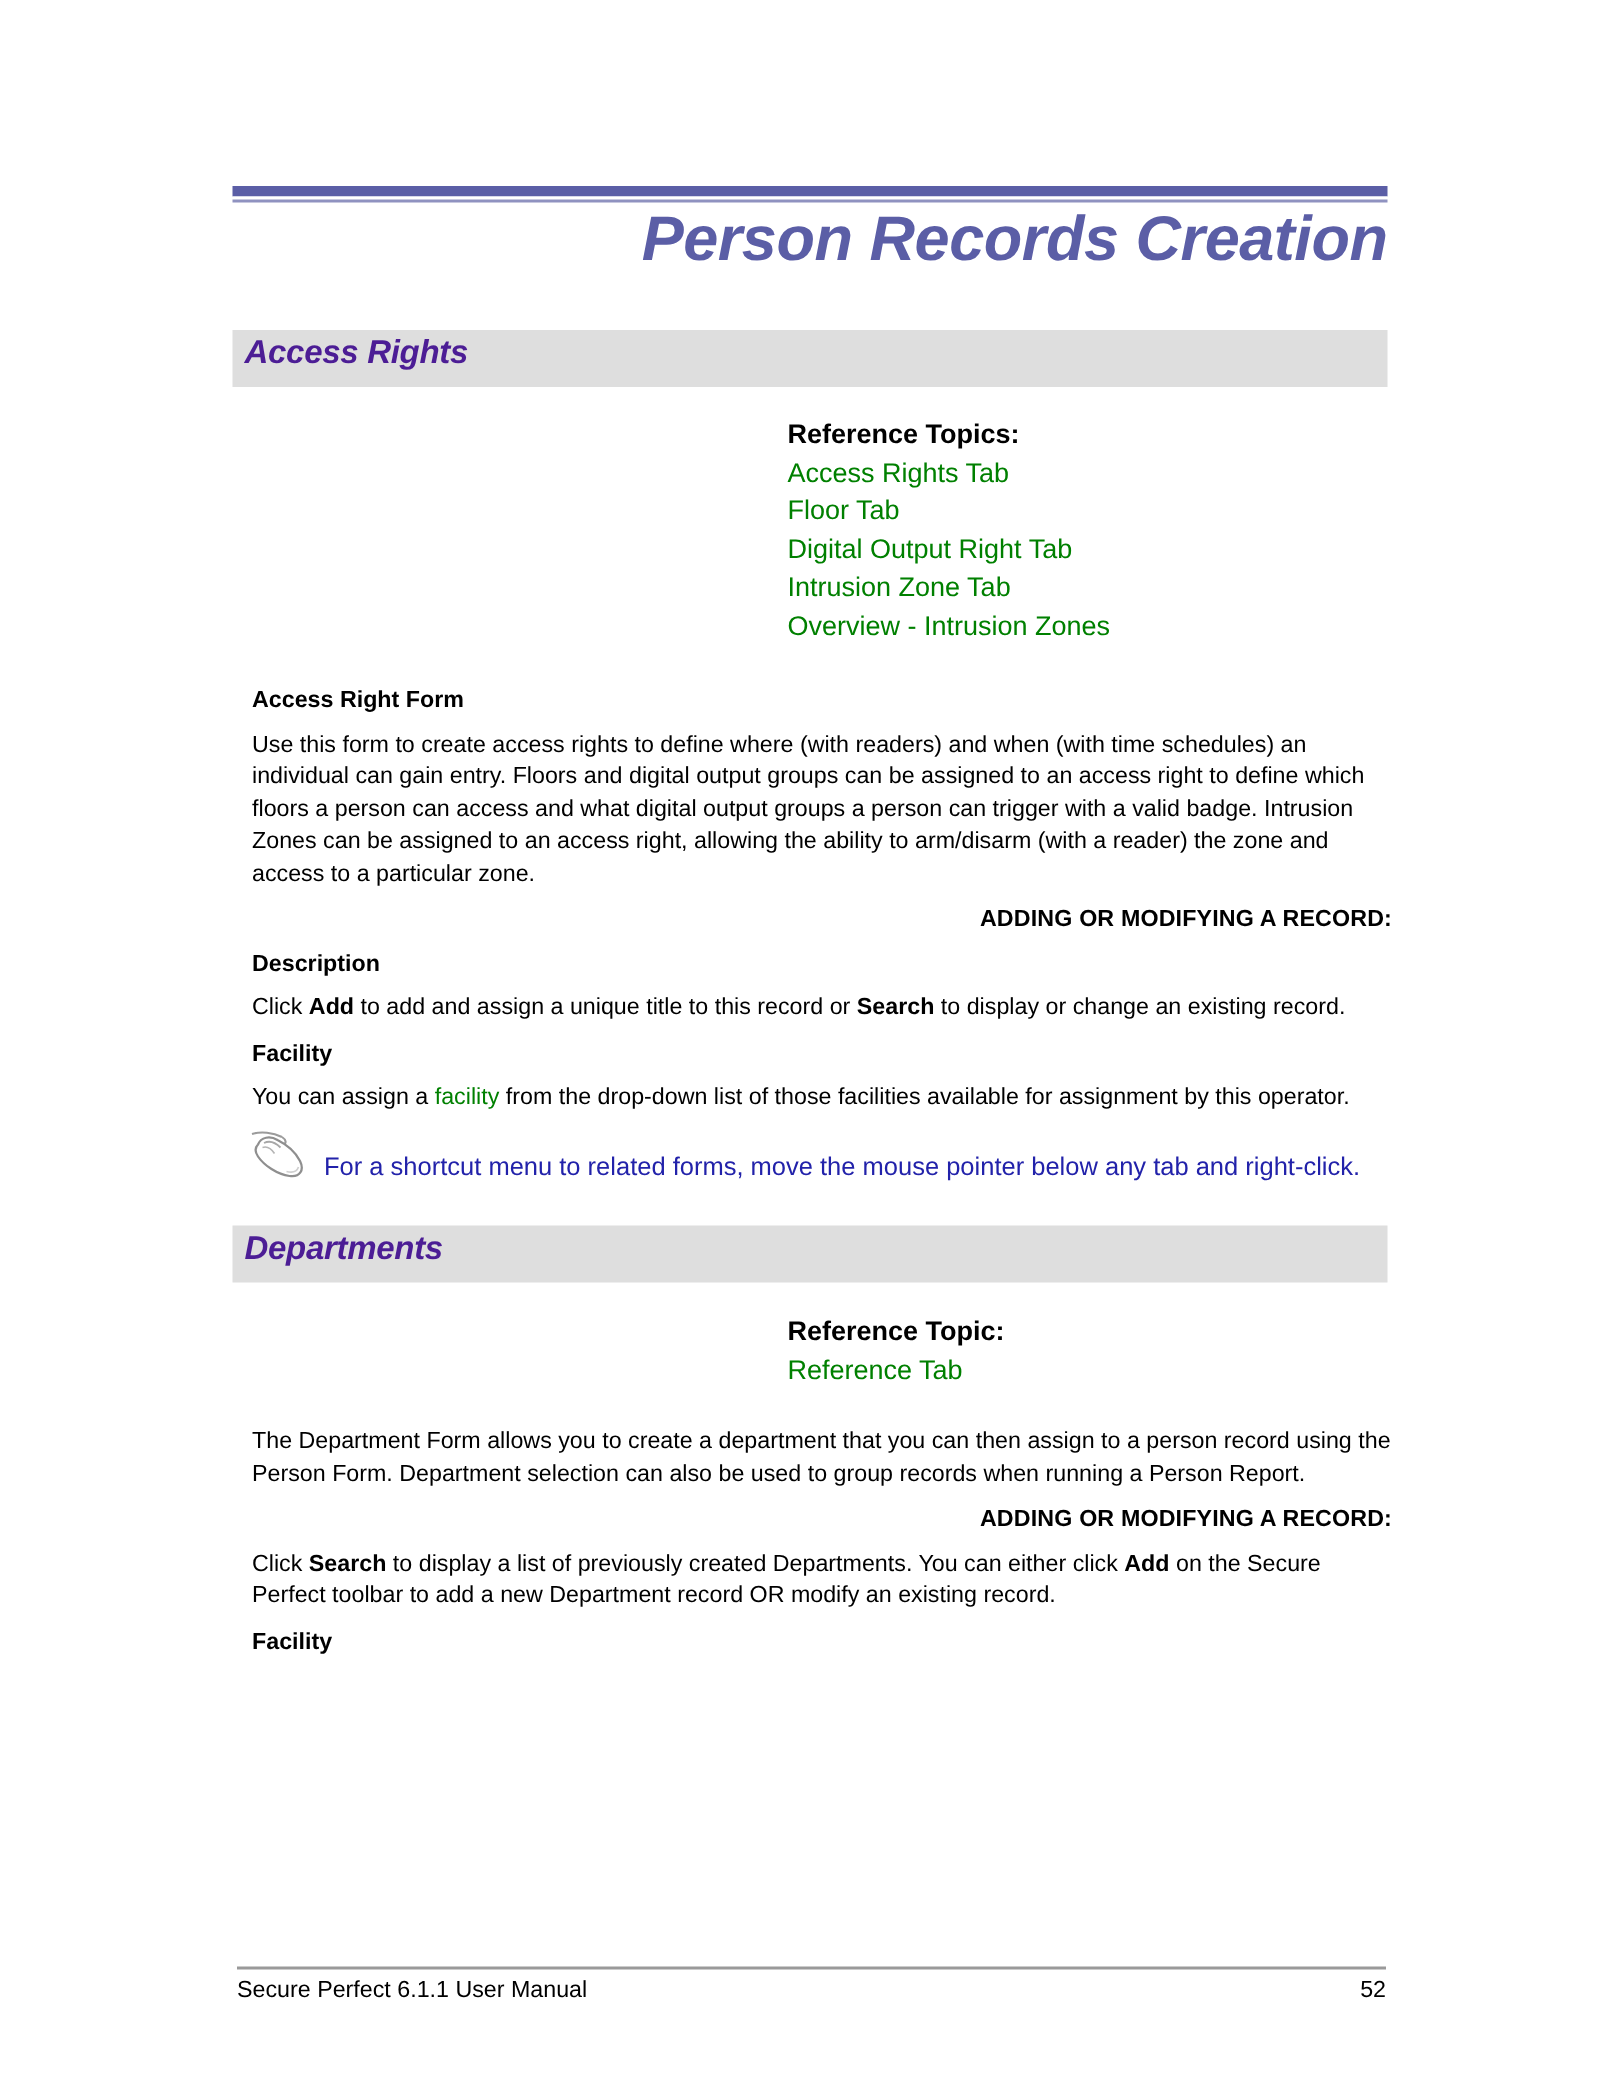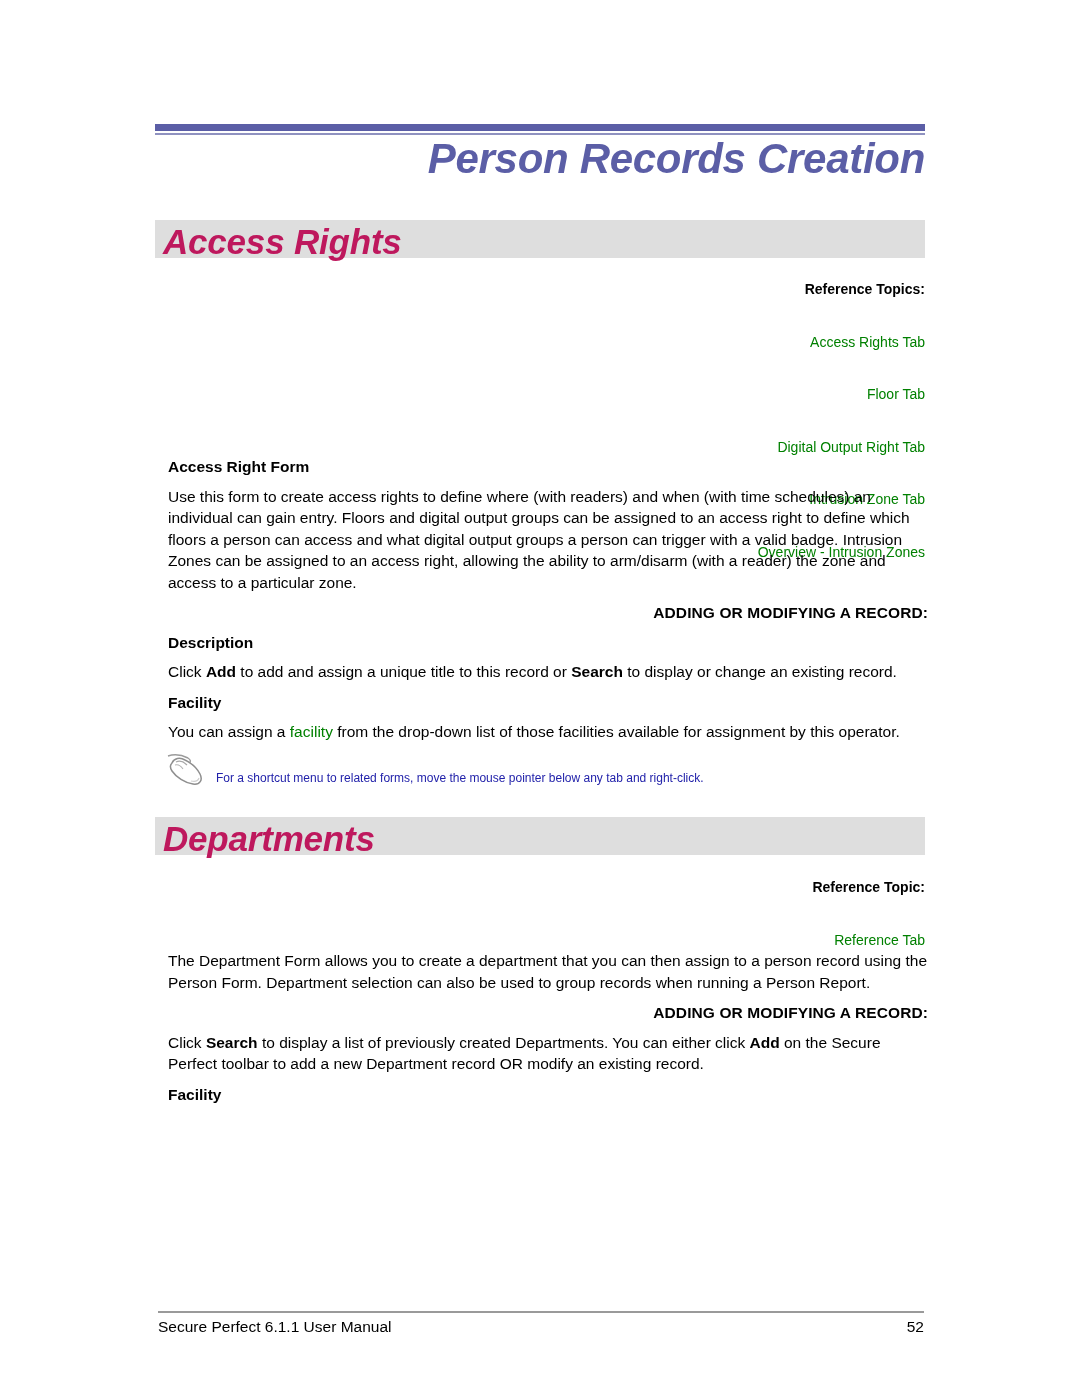--- a/index.html
+++ b/index.html
@@ -61,52 +61,51 @@
     position: absolute;
     left: 155px;
     width: 770px;
     height: 38px;
     background: #dedede;
   }
   .section-band .section-title {
     position: absolute;
     left: 8px;
     top: 2px;
-    font-size: 35px;
+    font-size: 22px;
     font-style: italic;
     font-weight: bold;
-    color: #be185d;
+    color: #4c1d95;
     letter-spacing: -0.2px;
     white-space: nowrap;
   }
   #band-access { top: 220px; }
   #band-depts  { top: 817px; }
 
   
   .ref-block {
     position: absolute;
     width: 400px;
-    text-align: right;
+    text-align: left;
     right: 155px;
-    font-size: 14px;
+    font-size: 18px;
     line-height: 25.5px;
   }
   #ref-access { top: 277px; }
   #ref-depts  { top: 875px; }
   .ref-heading {
     font-weight: bold;
     color: #000000;
     display: block;
   }
   .ref-link {
     color: #008000;
     display: block;
     text-decoration: none;
     cursor: pointer;
-    margin-top: 27px;
   }
 
   
   .content {
     position: absolute;
     left: 168px;
     width: 760px;
     font-size: 15.5px;
     line-height: 21.5px;
     color: #000000;
@@ -146,21 +145,21 @@
     left: -4px;
     top: -6px;
     width: 46px;
     height: 34px;
   }
   .mouse-note-text {
     display: block;
     margin-left: 48px;
     padding-top: 9px;
     color: #2222aa;
-    font-size: 12px;
+    font-size: 17px;
     line-height: 20px;
   }
 
   
   .footer-rule {
     position: absolute;
     left: 158px;
     top: 1311px;
     width: 766px;
     height: 2px;

